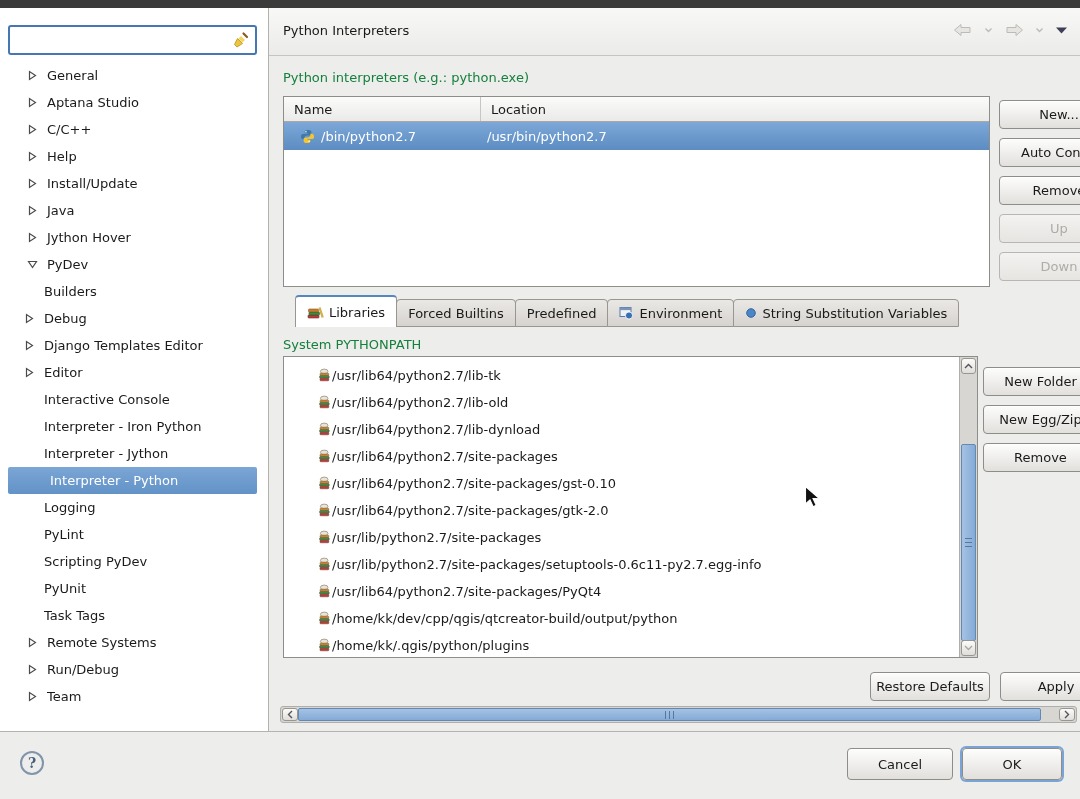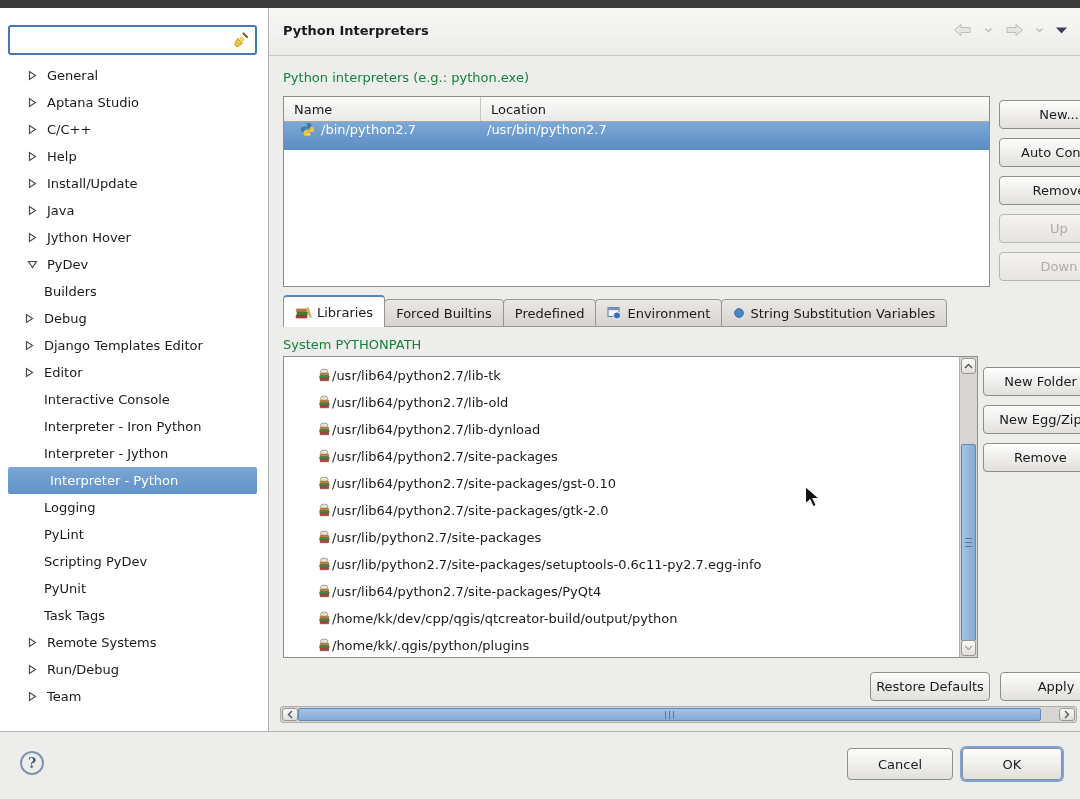--- a/index.html
+++ b/index.html
@@ -22,56 +22,56 @@
   .trow.lvl1{padding-left:21px}
   .twisty{width:16px;height:16px;margin-right:7px;display:flex;align-items:center;justify-content:center;
           font-size:10px;color:#444;flex:0 0 16px}
   .tlabel{white-space:nowrap}
   .trow.sel{background:linear-gradient(#7ba6d5,#6292c7);color:#fff;margin-left:8px;margin-right:10px;
             border-radius:2px;padding-left:42px}
 
   
   .content-header{position:absolute;left:269px;top:8px;right:0;height:48px;
                   background:linear-gradient(#f8f8f7,#ebebe9);border-bottom:1px solid #c6c4c0}
-  .page-title{position:absolute;left:14px;top:15px;font-weight:bold;font-size:13px}
+  .page-title{position:absolute;left:14px;top:15px;font-weight:normal;font-size:13px}
   .nav-icons{position:absolute;right:12px;top:14px;display:flex;align-items:center;gap:11px}
   .nav-icons .navbtn{display:flex;align-items:center;justify-content:center}
 
   
   .field-label{position:absolute;color:#15803d}
 
   
   .itable{position:absolute;left:283px;top:96px;width:707px;height:191px;background:#fff;
           border:1px solid #8f8d89;overflow:hidden}
   .thead{display:flex;height:25px;background:linear-gradient(#fbfbfa,#eaeae8);
          border-bottom:1px solid #aaa8a4}
   .th{display:flex;align-items:center;padding-left:10px}
   .th.name{width:197px;border-right:1px solid #c8c6c2}
   .th.loc{flex:1}
-  .table-row{display:flex;height:28px;align-items:flex-start}
+  .table-row{display:flex;height:28px;align-items:center}
   .table-row.rsel{background:linear-gradient(#7da8d8,#5c8cc2);color:#fff}
   .cell{display:flex;align-items:center}
   .cell.name{width:197px;padding-left:16px;gap:6px}
   .cell.loc{flex:1;padding-left:6px}
   .icn{display:flex;align-items:center;justify-content:center}
 
   
   .btn{height:29px;border:1px solid #8f8d89;border-radius:4px;background:linear-gradient(#fdfdfc,#e2e0dd);
        color:#1a1a1a;display:flex;align-items:center;justify-content:center;box-shadow:inset 0 1px 0 #fff;
        white-space:nowrap;cursor:default}
   .btn.disabled{color:#aeaca8;border-color:#b8b6b2;background:linear-gradient(#f3f2f0,#e7e5e2);box-shadow:none}
   .btn-col{position:absolute;display:flex;flex-direction:column;gap:9px}
   #table-buttons{left:999px;top:100px;width:120px}
   #list-buttons{left:983px;top:367px;width:115px}
 
   
   .tabs{position:absolute;left:283px;top:295px;height:32px;display:flex;align-items:flex-end}
   .tab{height:28px;padding:0 11px;display:flex;align-items:center;gap:5px;border:1px solid #98968f;
        background:linear-gradient(#eae8e5,#d6d3cf);border-radius:4px 4px 0 0;margin-left:-1px;white-space:nowrap}
-  .tab:first-child{margin-left:0}
+  .tab:first-child{margin-left:12px}
   .tab.active{height:32px;background:#fff;border-top:2px solid #5585c2;border-bottom:none;z-index:2}
 
   
   .listbox{position:absolute;left:283px;top:356px;width:695px;height:302px;background:#fff;
            border:1px solid #8f8d89;overflow:hidden}
   .list-items{position:absolute;left:0;top:5px;right:18px;bottom:0}
   .lrow{height:27px;display:flex;align-items:center;padding-left:33px;gap:0;white-space:nowrap}
 
   
   .vscroll{position:absolute;top:0;right:0;bottom:0;width:18px;background:#d8d6d3;border-left:1px solid #b0aeab}

